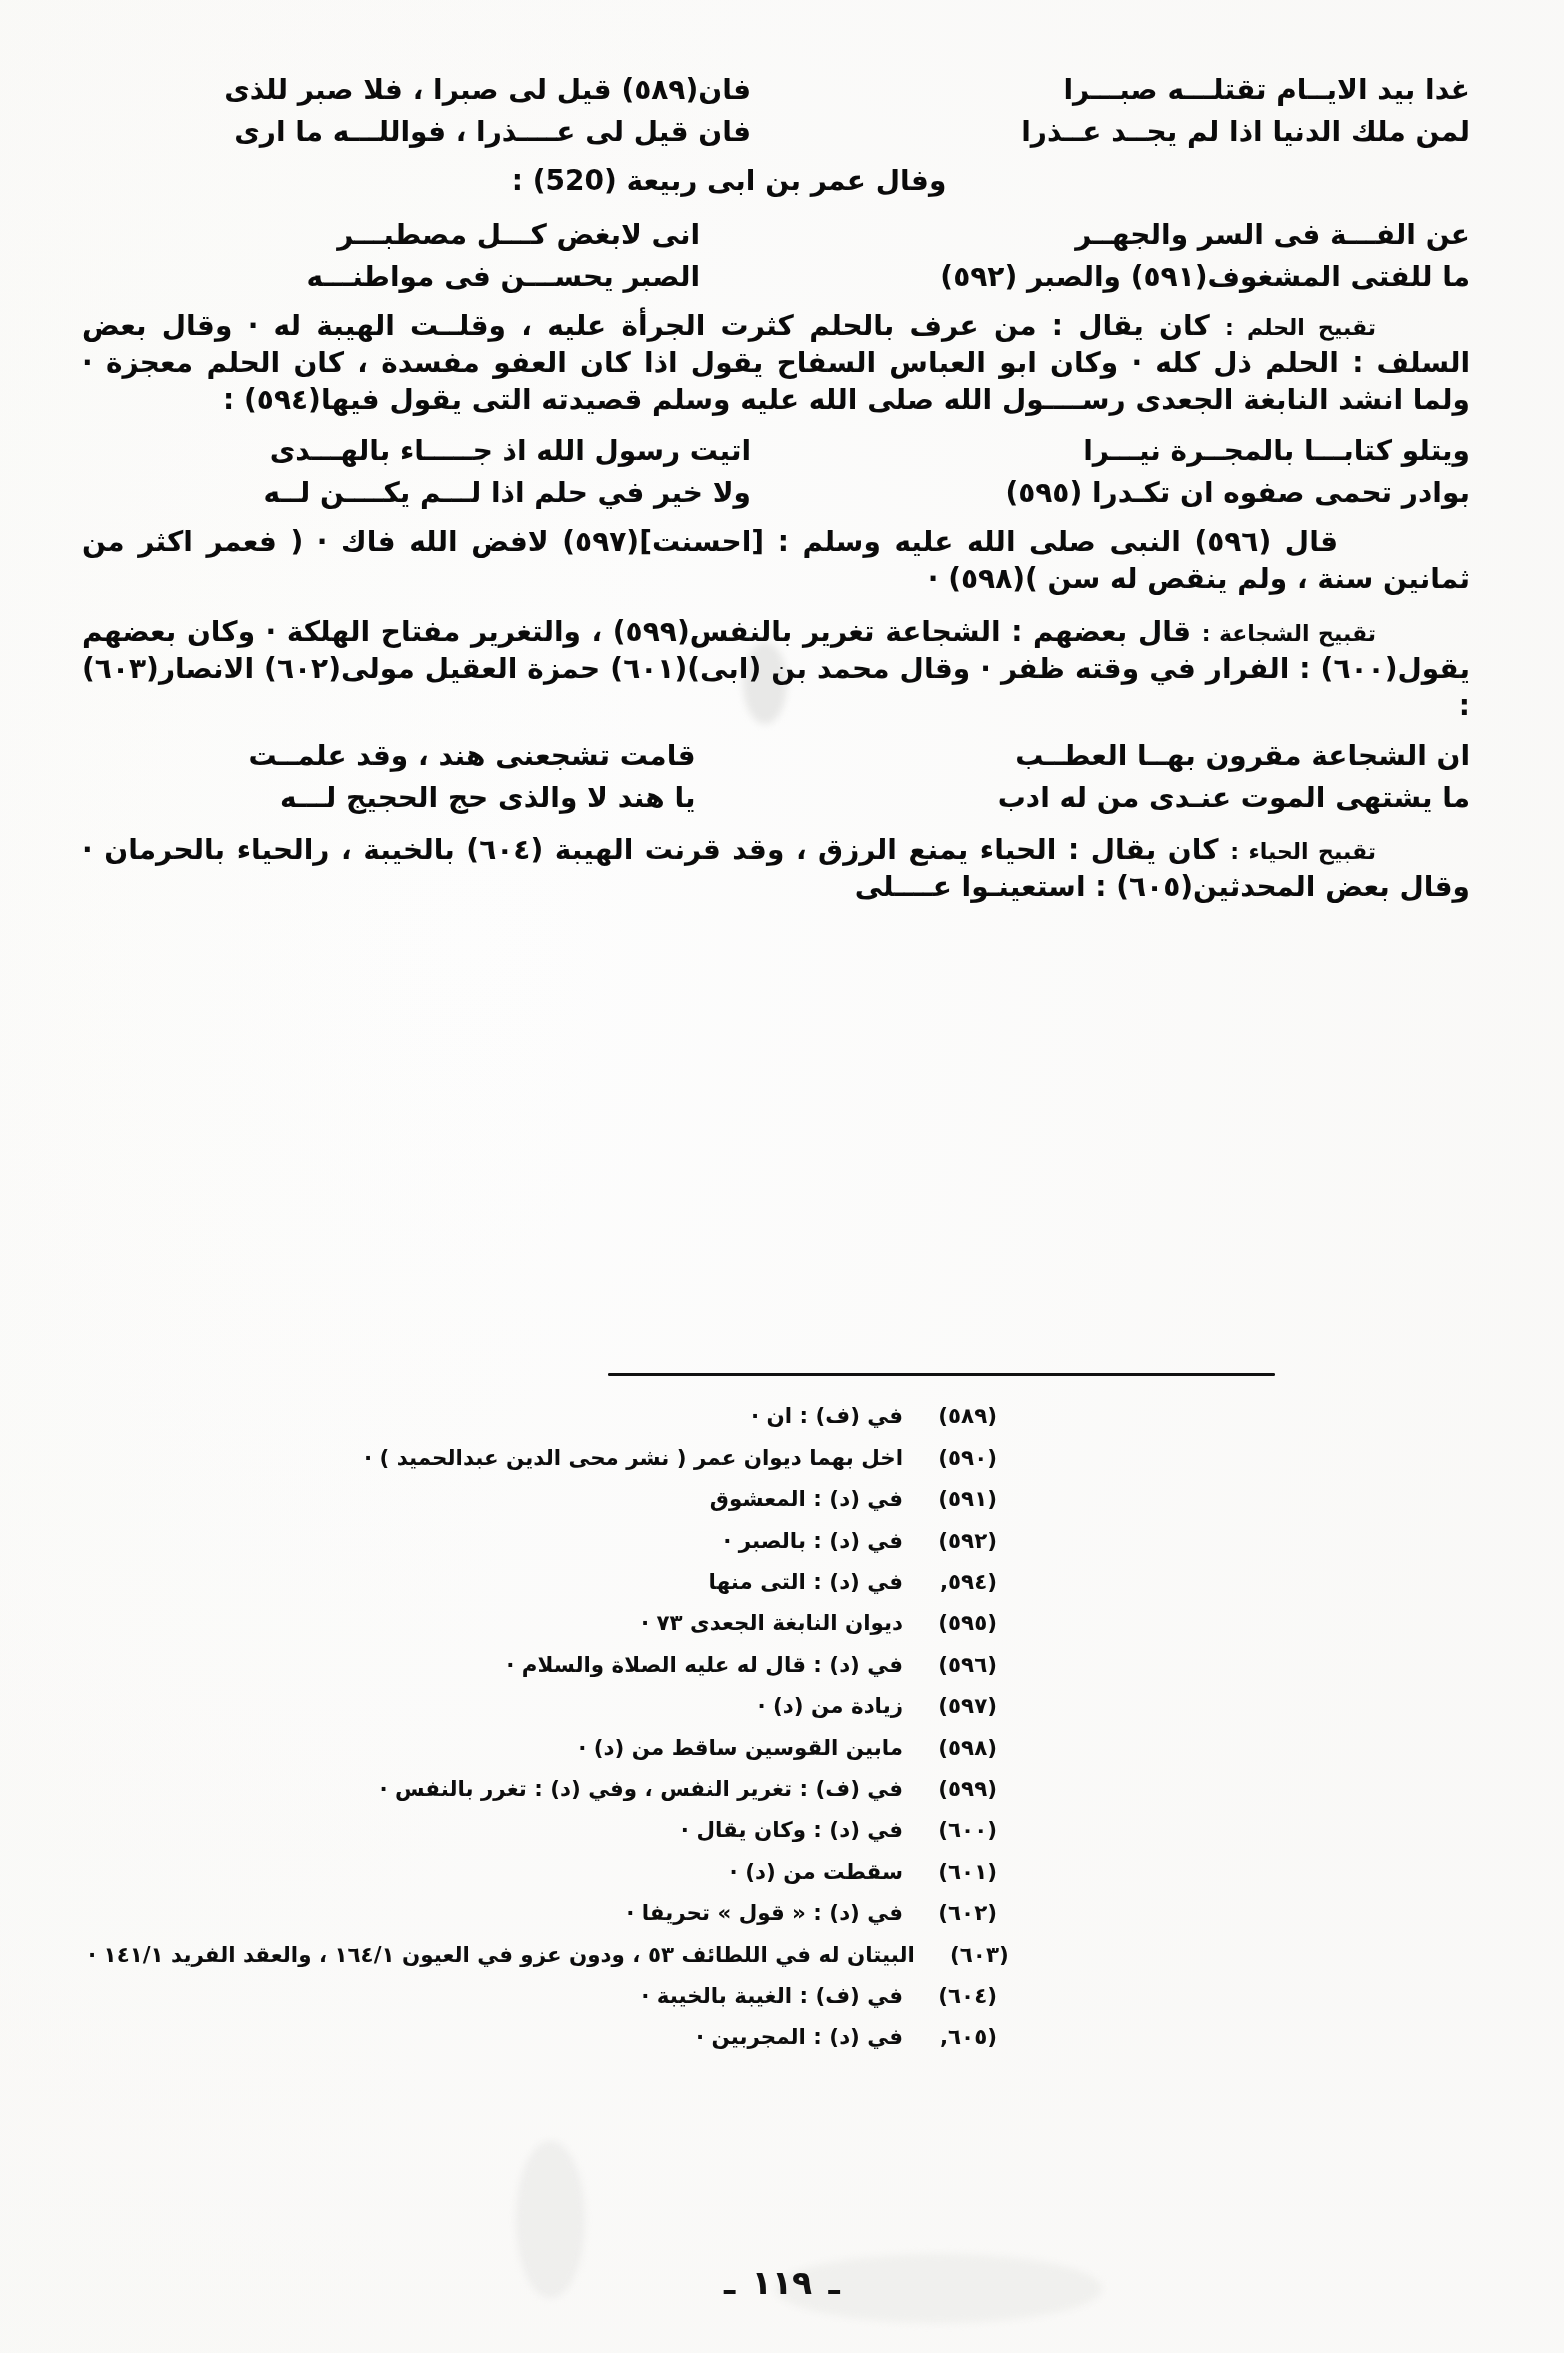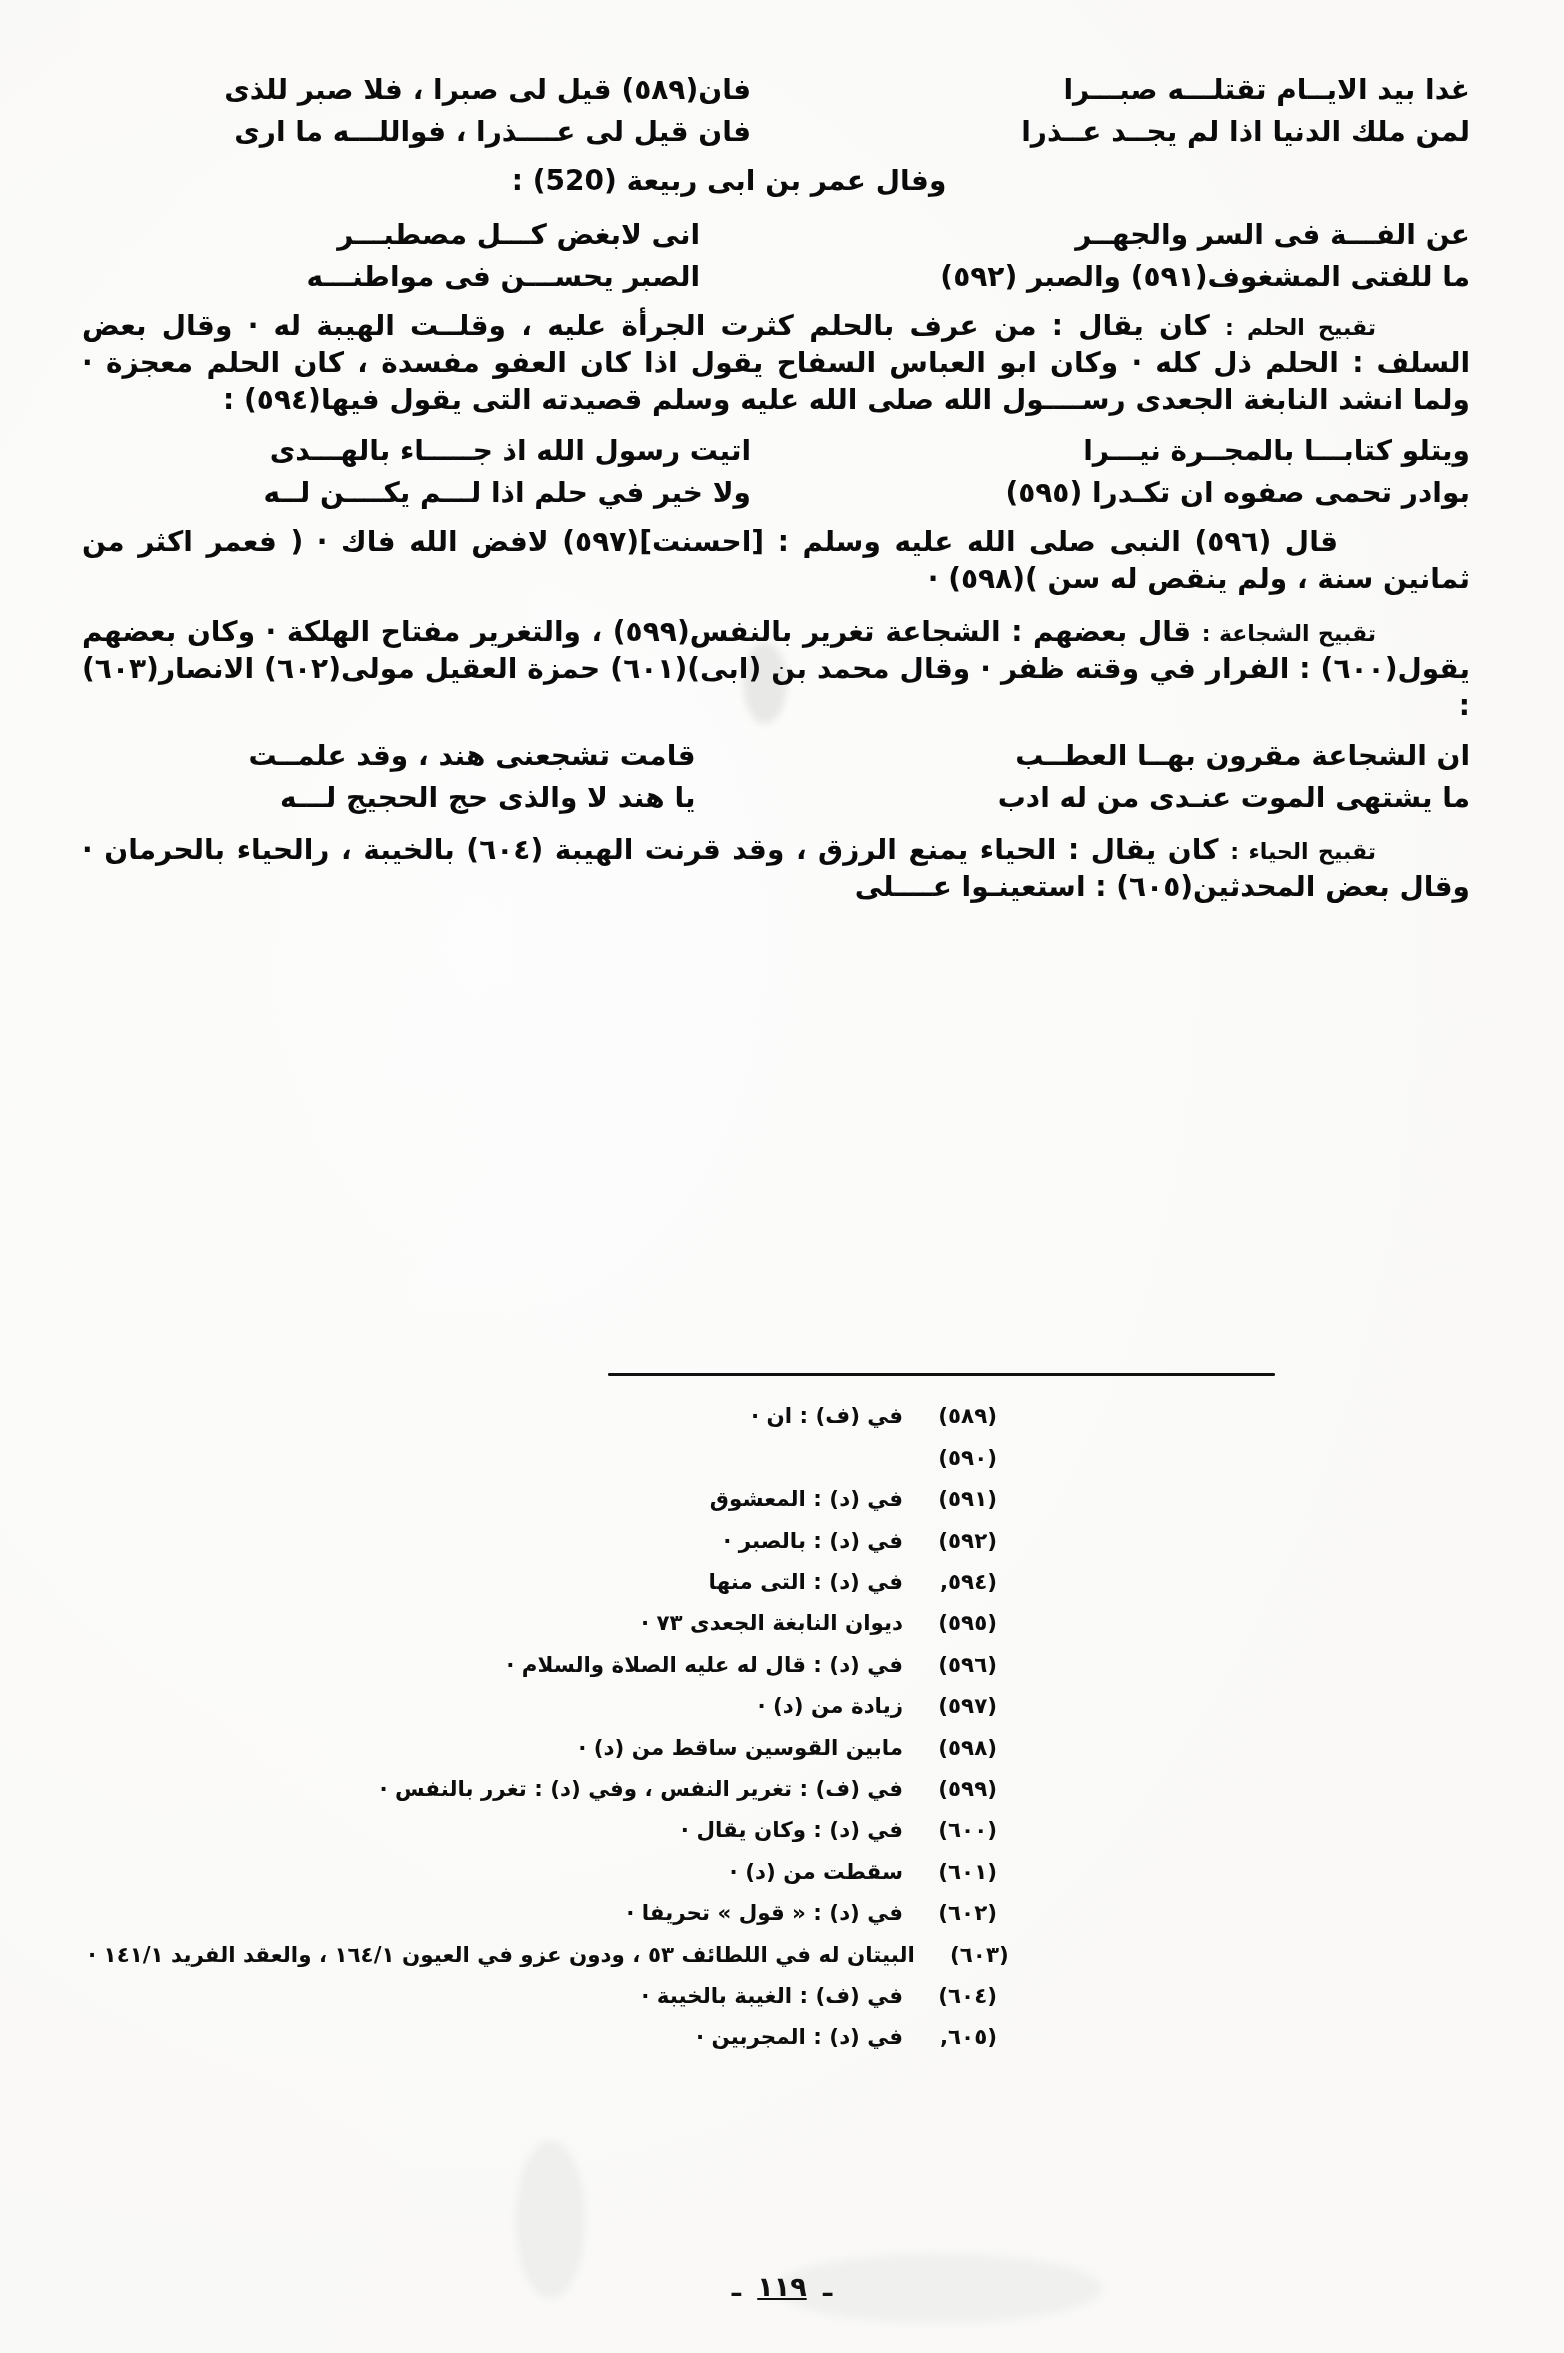--- a/index.html
+++ b/index.html
@@ -145,25 +145,24 @@
   .fn-item.wide { padding-right: 0; justify-content: flex-end; }
   .fn-item.wide .fn-num { order: 0; }
 
   
   .page-number {
     position: absolute;
     bottom: 52px;
     left: 0;
     right: 0;
     text-align: center;
-    font-size: 27px;
+    font-size: 33px;
     font-weight: 800;
     color: #111;
     letter-spacing: 2.5px;
-    text-decoration: underline;
   }
   .page-number .dash { display: inline-block; padding: 0 16.4px; }
 </style>
 </head>
 <body>
 
 <div class="page">
   <div class="scan-tint"></div>
   <div class="smudge" style="left:743px; top:642px; width:44px; height:82px;"></div>
   <div class="smudge" style="left:516px; top:2141px; width:69px; height:157px; background:rgba(232,232,230,0.6);"></div>
@@ -238,20 +237,21 @@
 
   <div class="footnotes">
     <div class="fn-rule"></div>
     <ul class="fn-list" id="fn-list">
         <li class="fn-item">
           <span class="fn-num">(٥٨٩)</span>
           <span class="fn-text">في (ف) : ان ·</span>
         </li>
         <li class="fn-item">
           <span class="fn-num">(٥٩٠)</span>
+          <span class="fn-text">اخل بهما ديوان عمر ( نشر محى الدين عبدالحميد ) ·</span>
         </li>
         <li class="fn-item">
           <span class="fn-num">(٥٩١)</span>
           <span class="fn-text">في (د) : المعشوق</span>
         </li>
         <li class="fn-item">
           <span class="fn-num">(٥٩٢)</span>
           <span class="fn-text">في (د) : بالصبر ·</span>
         </li>
         <li class="fn-item">

